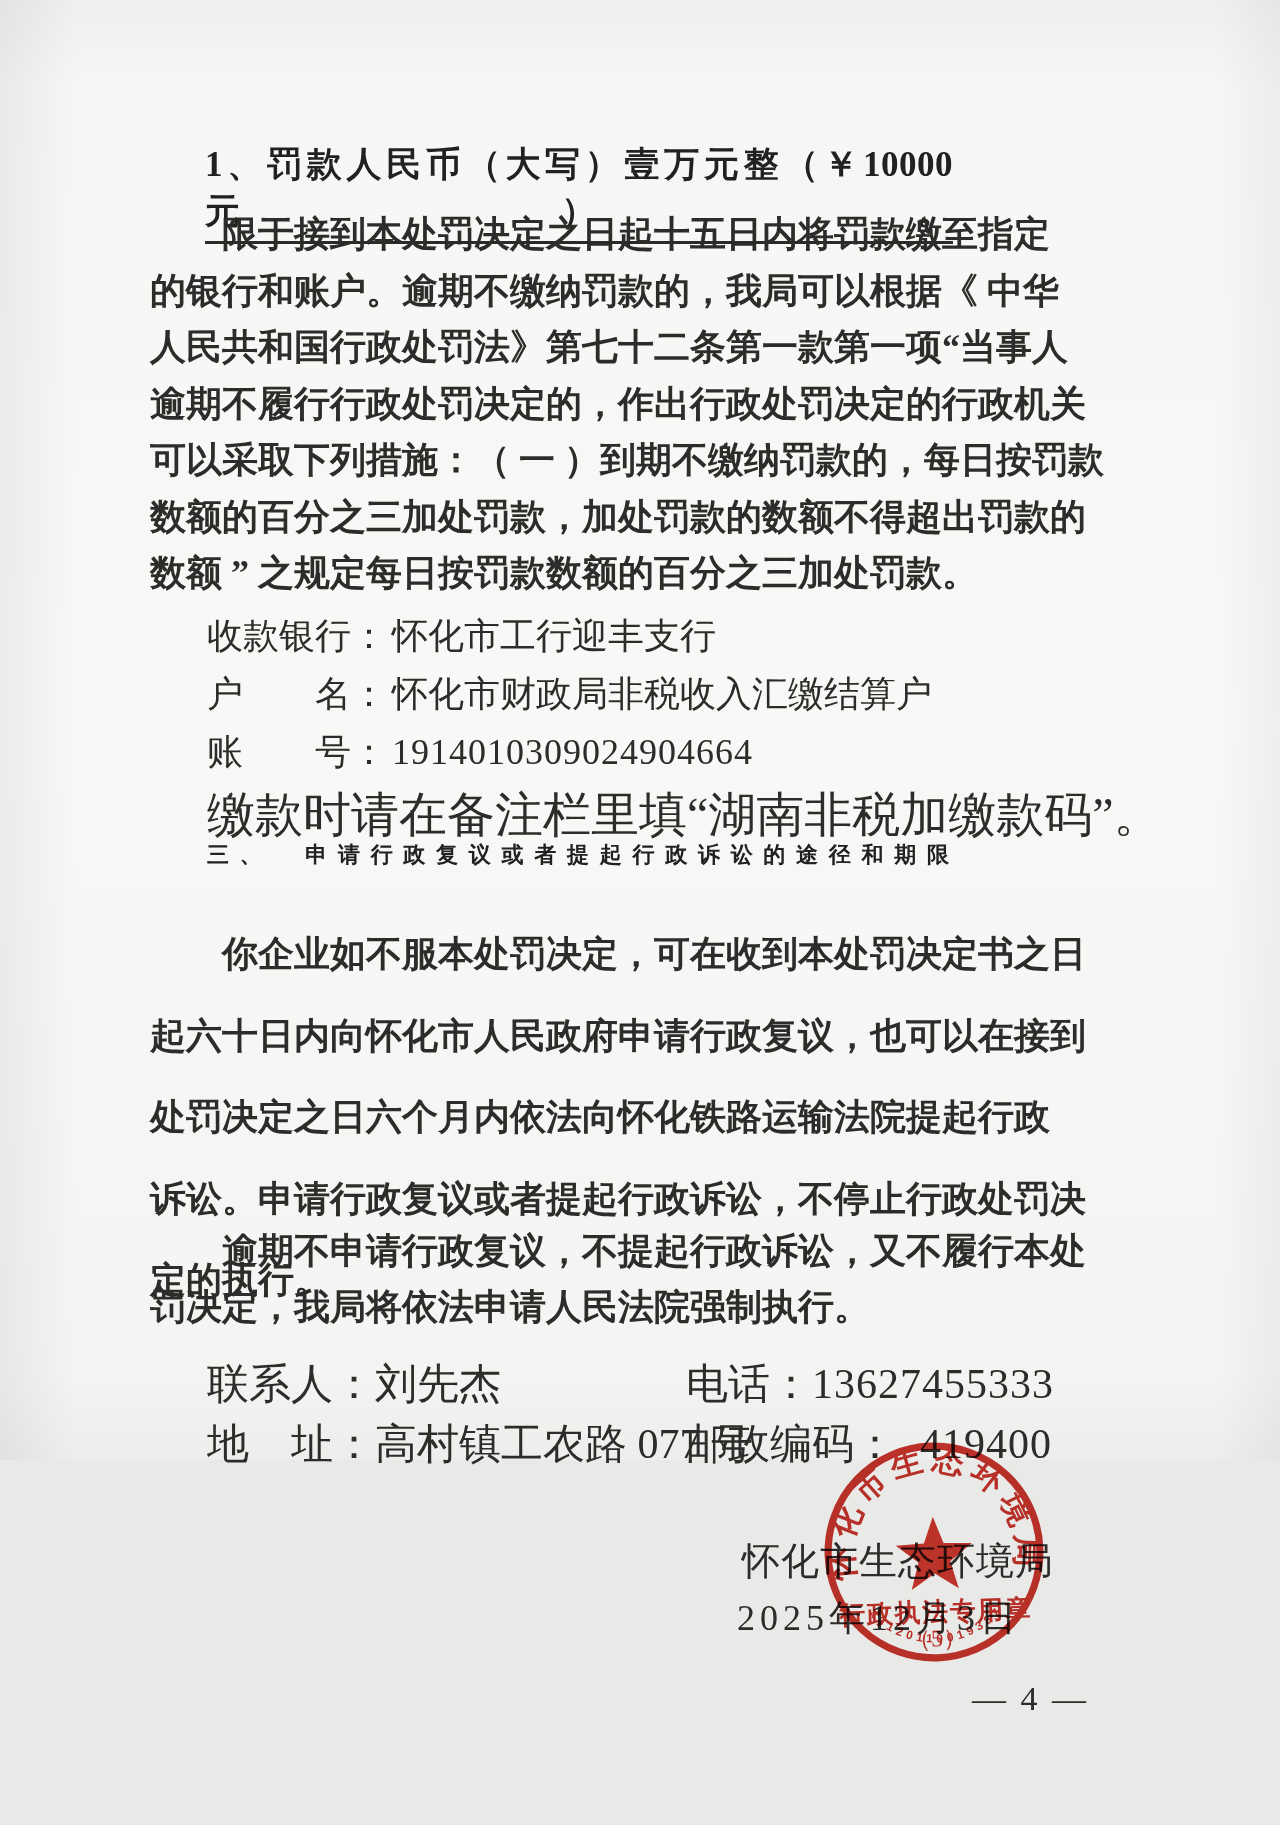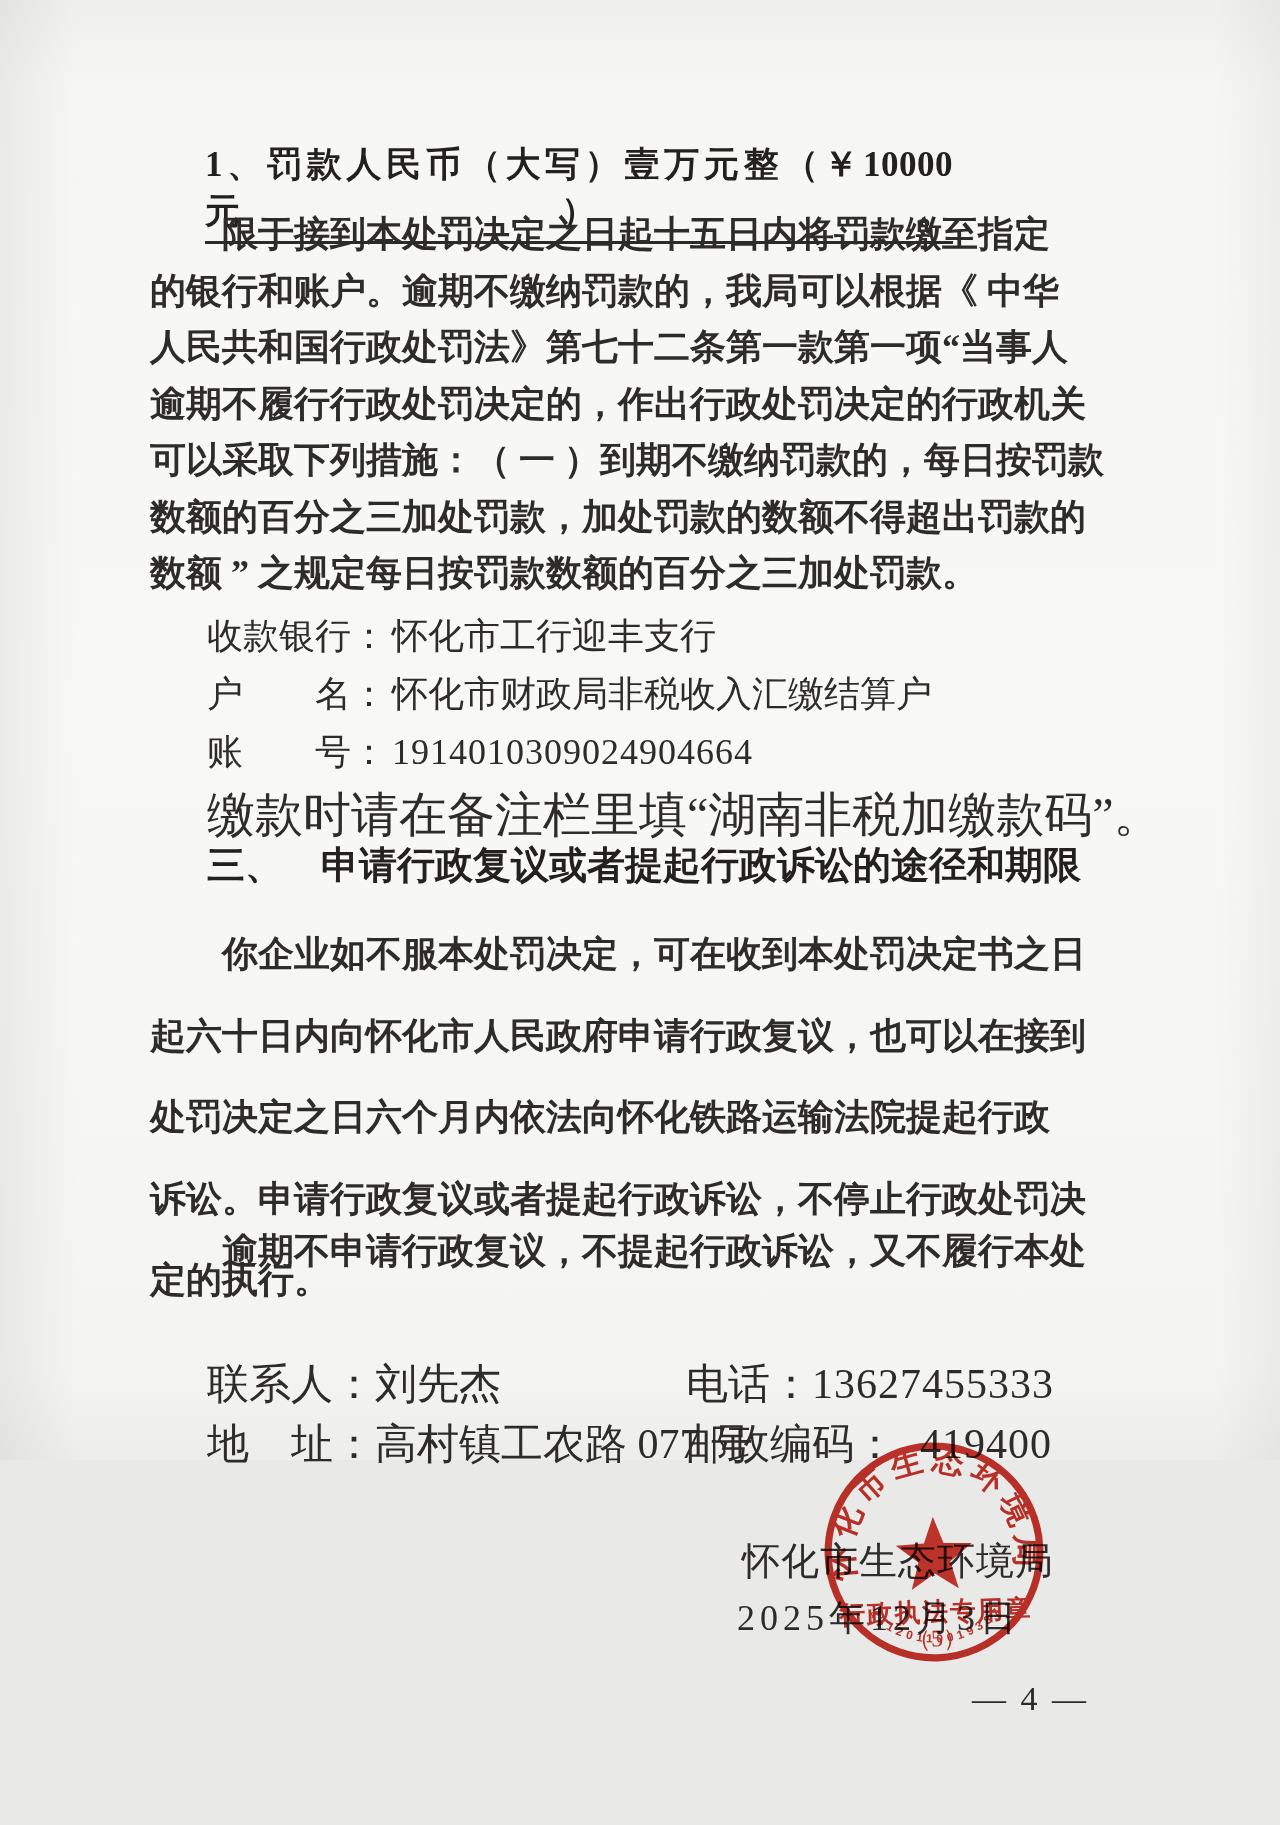--- a/index.html
+++ b/index.html
@@ -42,21 +42,21 @@
   .p2{top:901px;}  .p2 .line{height:55.5px;line-height:55.5px;margin-top:26px;}
   .p3{top:1180px;margin-top:44px;} .p3 .line{height:55.5px;line-height:55.5px;}
   .para .indent{text-indent:72px;}
   .para .end{text-align-last:left;}
   .bankline{left:207px;font-size:36px;color:#2e2c2a;white-space:nowrap;}
   .bankline .lbl{display:inline-block;width:185px;}
   .digits{font-family:Liberation Serif, serif;letter-spacing:1px;}
   .note{left:207px;top:783px;font-size:48px;color:#2e2c2a;white-space:nowrap;}
   .h2{
     left:207px;top:840px;width:742px;
-    font-size:38px;font-weight:bold;color:#232120;
+    font-size:22px;font-weight:bold;color:#232120;
     text-align:justify;text-align-last:justify;white-space:nowrap;
   }
   .contact{font-size:42px;color:#2e2c2a;white-space:nowrap;}
   .sig-agency{left:742px;top:1536px;font-size:38px;letter-spacing:1px;color:#2e2c2a;white-space:nowrap;}
   .sig-date{left:737px;top:1594px;font-size:36px;letter-spacing:5px;color:#2e2c2a;white-space:nowrap;}
   .pageno{left:972px;top:1680px;font-size:34px;letter-spacing:3px;color:#2e2c2a;white-space:nowrap;}
   .stamp{
     left:810px;top:1428px;width:248px;height:248px;
     mix-blend-mode:multiply;opacity:.93;
     transform:rotate(-2deg);
@@ -98,20 +98,21 @@
   <div class="abs para p2">
     <div class="line indent">你企业如不服本处罚决定，可在收到本处罚决定书之日</div>
     <div class="line">起六十日内向怀化市人民政府申请行政复议，也可以在接到</div>
     <div class="line">处罚决定之日六个月内依法向怀化铁路运输法院提起行政</div>
     <div class="line">诉讼。申请行政复议或者提起行政诉讼，不停止行政处罚决</div>
     <div class="line end">定的执行。</div>
   </div>
 
   <div class="abs para p3">
     <div class="line indent">逾期不申请行政复议，不提起行政诉讼，又不履行本处</div>
+    <div class="line end">罚决定，我局将依法申请人民法院强制执行。</div>
   </div>
 
   <div class="abs contact" style="left:207px;top:1356px;">
     <span>联系人：</span><span>刘先杰</span>
   </div>
   <div class="abs contact" style="left:686px;top:1356px;">
     <span>电话：</span><span class="digits">13627455333</span>
   </div>
   <div class="abs contact" style="left:207px;top:1416px;">
     <span>地　址：</span><span>高村镇工农路 077 号</span>

